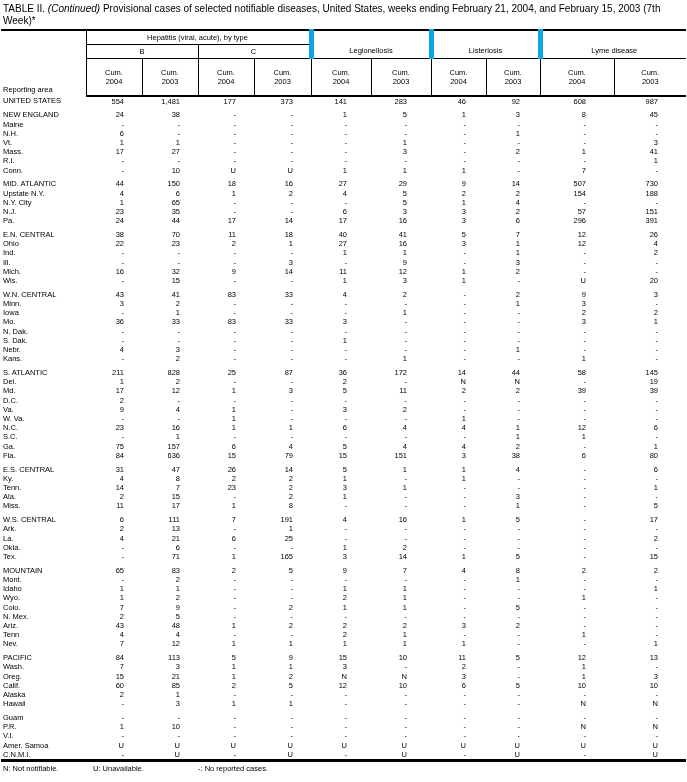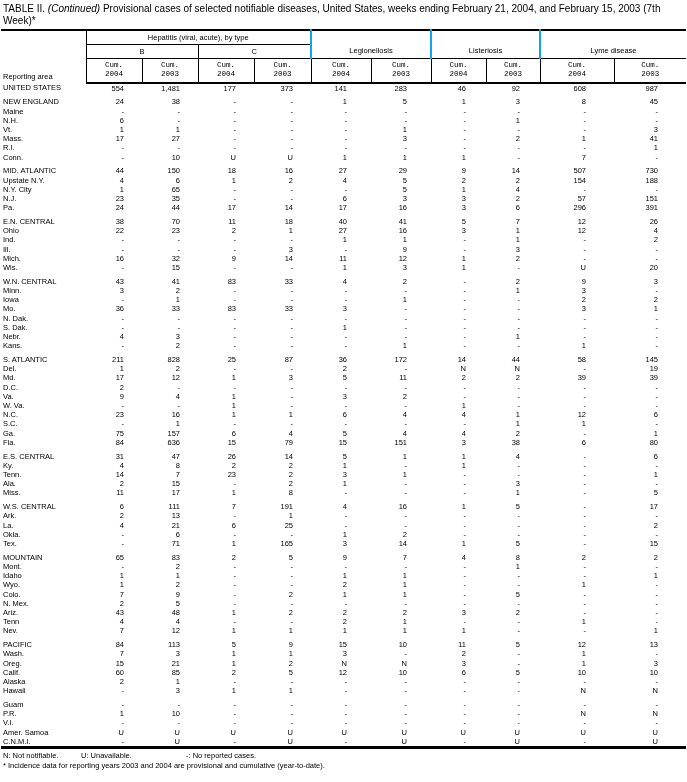--- a/index.html
+++ b/index.html
@@ -36,46 +36,46 @@
     padding: 2px 0;
   }
   th.corner {
     text-align: left;
     vertical-align: bottom;
     padding-left: 2px;
     padding-bottom: 2px;
     margin-top: 11px;
   }
   th.grp-hep { border-left: 1px solid #000; border-right: 1px solid #000; border-bottom: 1px solid #000; }
-  th.grp-tall { border-left: 2px solid #0ea5e9; border-right: 1px solid #000; border-bottom: 1px solid #000; vertical-align: bottom; padding-bottom: 3px; }
+  th.grp-tall { border-left: 5px solid #0ea5e9; border-right: 1px solid #000; border-bottom: 1px solid #000; vertical-align: bottom; padding-bottom: 3px; }
   th.grp-tall.last { border-right: none; }
   th.sub { border-right: 1px solid #000; border-bottom: 1px solid #000; }
   th.sub.first { border-left: 1px solid #000; }
-  th.cum { border-right: 1px solid #000; height: 24px; font-family: Liberation Mono, monospace; }
+  th.cum { border-right: 1px solid #000; height: 37px; }
   th.cum.first { border-left: 1px solid #000; }
   th.cum.last { border-right: none; }
   thead tr.cum-row th, thead tr.cum-row th.corner { border-bottom: 2px solid #000; }
   tbody td {
     font-size: 7.5px;
     line-height: 9.2px;
     height: 9.2px;
     white-space: nowrap;
     overflow: hidden;
     padding: 0;
   }
   tbody td.area { text-align: left; padding-left: 2px; }
   tbody td.num { text-align: right; }
   tbody td.c1, tbody td.c2, tbody td.c3, tbody td.c4 { padding-right: 18px; }
   tbody td.c5, tbody td.c6 { padding-right: 24px; }
   tbody td.c7, tbody td.c8 { padding-right: 20px; }
   tbody td.c9, tbody td.c10 { padding-right: 28px; }
   tbody tr.spacer td { height: 4.6px; line-height: 4.6px; }
   .footnotes { padding: 2px 2px 0 2px; font-size: 7.5px; line-height: 9.5px; }
   .legend-row span { display: inline-block; }
-  .legend-n { width: 78px; }
+  .legend-n { width: 90px; }
   .legend-u { width: 105px; }
 </style>
 </head>
 <body>
 
 <div class="title"><span>TABLE II.</span> <span class="cont">(Continued)</span> <span>Provisional cases of selected notifiable diseases, United States, weeks ending February 21, 2004, and February 15, 2003 (7th Week)*</span></div>
 
 <table class="disease-table">
   <colgroup>
     <col style="width:85px">
@@ -1045,14 +1045,13 @@
         <td class="num c7">-</td>
         <td class="num c8">U</td>
         <td class="num c9">-</td>
         <td class="num c10">U</td>
       </tr>
     </tbody>
 </table>
 
 <div class="footnotes">
   <div class="legend-row"><span class="legend-n">N: Not notifiable.</span><span class="legend-u">U: Unavailable.</span><span>-: No reported cases.</span></div>
-  <div>* Incidence data for reporting years 2003 and 2004 are provisional and cumulative (year-to-date).</div>
 </div>
 
 </body></html>

